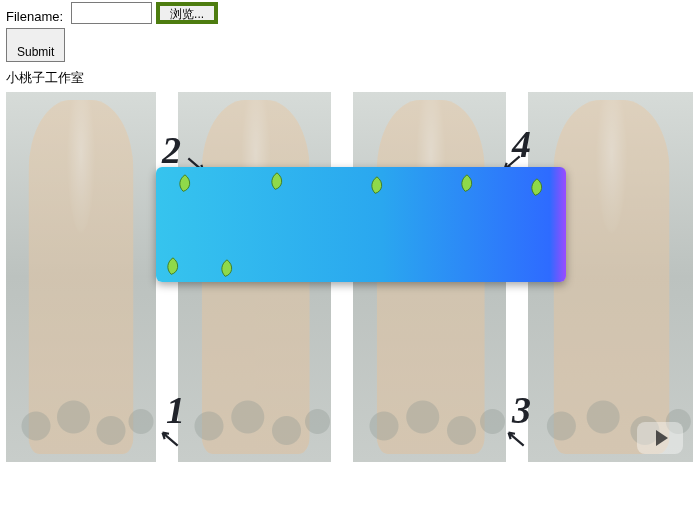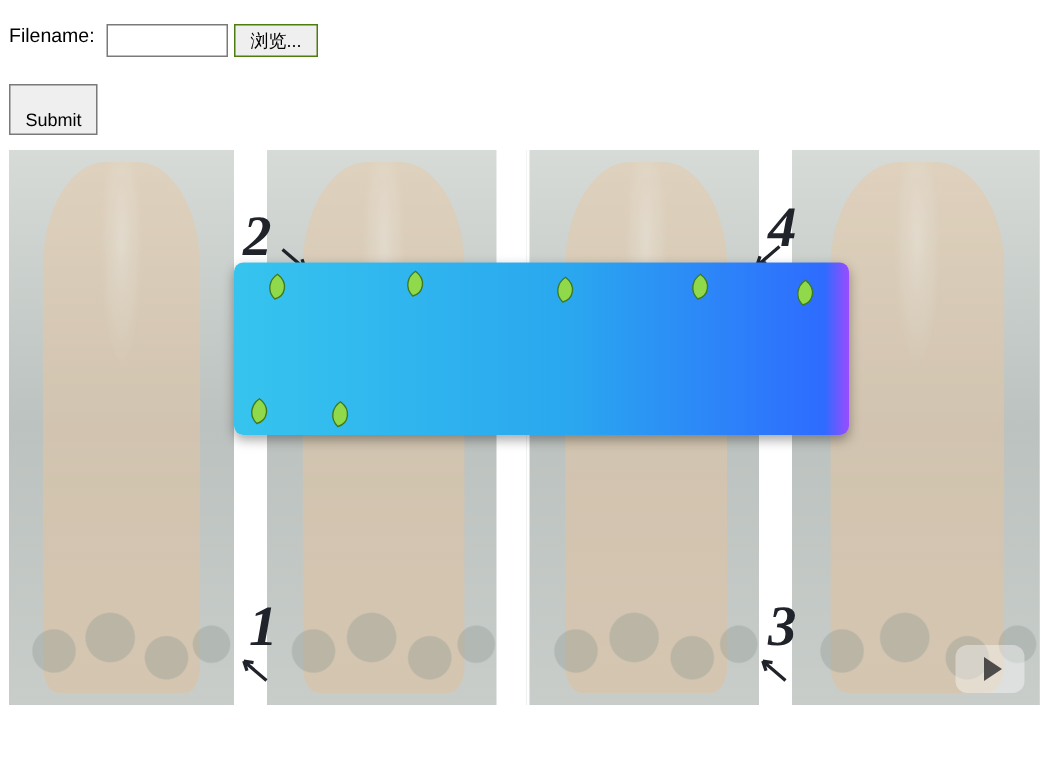--- a/index.html
+++ b/index.html
@@ -1,20 +1,20 @@
 <!DOCTYPE html>
 <html><head>
 <meta charset="utf-8">
 <style>
   html,body{margin:0;padding:0;font-family:Arial,"Microsoft YaHei",sans-serif;font-size:13px;color:#000;background:#fff}
   .wrap{width:700px}
-  .form-row{padding:16px 6px;display:flex;align-items:flex-start;gap:4px}
+  .form-row{padding:2px 6px;display:flex;align-items:flex-end;gap:4px}
   .form-row label{margin-right:4px}
   .file-text{width:75px;height:18px;border:1px solid #7a7a7a;background:#fff}
-  .browse-btn{height:22px;padding:0 10px;border:1px solid #4d7c0f;background:#efefef;cursor:pointer;font-size:12px}
+  .browse-btn{height:22px;padding:0 10px;border:4px solid #4d7c0f;background:#efefef;cursor:pointer;font-size:12px}
   .submit-btn{margin:2px 6px 6px;height:22px;padding:16px 10px;border:1px solid #7a7a7a;background:#efefef;cursor:pointer;font-size:12px}
   .info{padding:0 6px;line-height:1.5}
   .info a{color:#0000ee;text-decoration:underline;word-break:break-all}
   .img-area{position:relative;width:687px;height:370px;margin:4px 6px;background:linear-gradient(#cfd4d2,#b9bfbc);overflow:hidden}
   .panel{position:absolute;top:0;bottom:0;background:linear-gradient(180deg,#d6dbd8 0%,#bcc2bf 50%,#c8cdca 100%);border-left:2px solid #fff;border-right:2px solid #fff}
   .panel.p1{left:0;width:150px;border-left:none}
   .panel.p2{left:170px;width:155px}
   .panel.p3{left:345px;width:155px}
   .panel.p4{left:520px;width:167px;border-right:none}
   .gap{position:absolute;top:0;bottom:0;width:20px;background:#fff}
@@ -35,20 +35,21 @@
 
 <div class="wrap">
   <div class="form-row">
     <label>Filename:</label>
     <input class="file-text" type="text" value="" style="">
     <button class="browse-btn">浏览...</button>
   </div>
   <button class="submit-btn">Submit</button>
 
   <div class="info">
+    <div>小桃子工作室</div>
   </div>
 
   <div class="img-area">
     <div class="panel p1">
         <div class="figure"></div>
         <div class="stones"></div>
       </div>
     <div class="gap g1"></div>
     <div class="panel p2">
         <div class="figure"></div>

